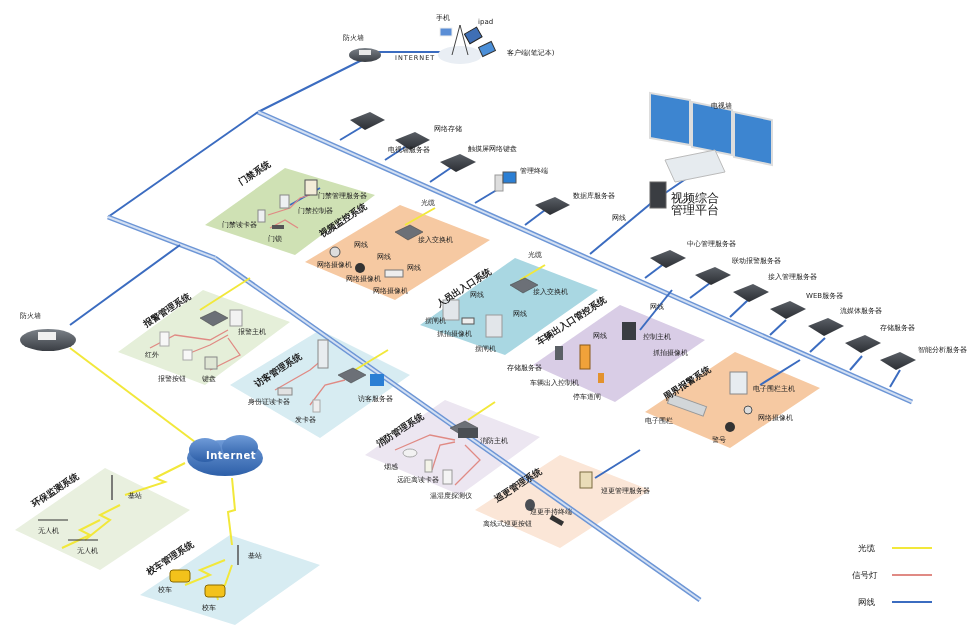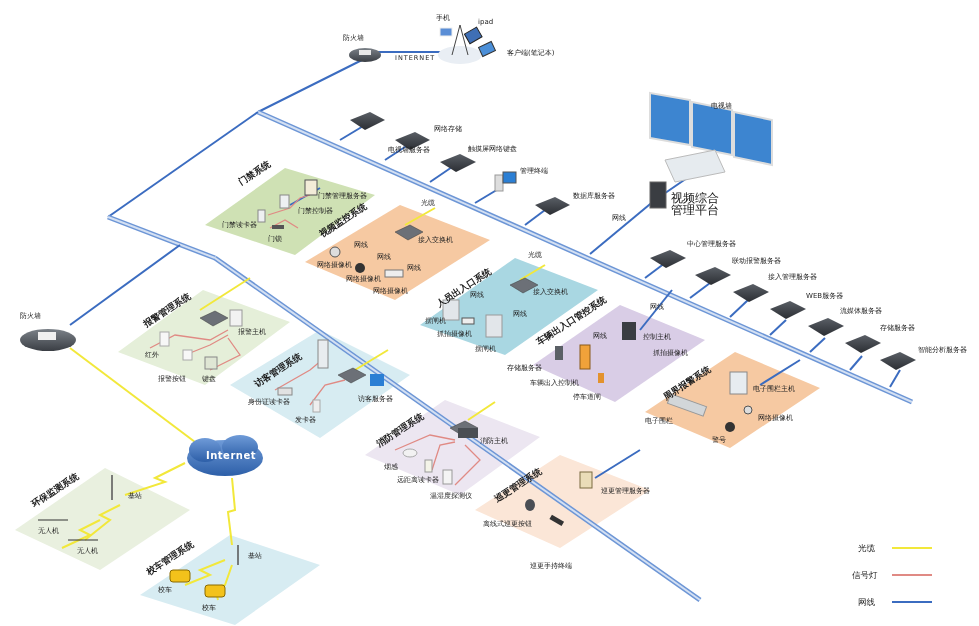--- a/index.html
+++ b/index.html
@@ -297,21 +297,21 @@
 
 <span class="lbl sys" style="left:380px;top:440px;transform:rotate(-33deg);">消防管理系统</span>
 <span class="lbl" style="left:480px;top:438px;">消防主机</span>
 <span class="lbl" style="left:384px;top:464px;">烟感</span>
 <span class="lbl" style="left:397px;top:477px;">远距离读卡器</span>
 <span class="lbl" style="left:430px;top:493px;">温湿度探测仪</span>
 
 <span class="lbl sys" style="left:498px;top:495px;transform:rotate(-33deg);">巡更管理系统</span>
 <span class="lbl" style="left:601px;top:488px;">巡更管理服务器</span>
 <span class="lbl" style="left:483px;top:521px;">离线式巡更按钮</span>
-<span class="lbl" style="left:530px;top:563px;">巡更手持终端</span>
+<span class="lbl" style="left:530px;top:509px;">巡更手持终端</span>
 
 <span class="lbl" style="left:20px;top:313px;">防火墙</span>
 <span class="lbl cloud" style="left:206px;top:451px;">Internet</span>
 
 <span class="lbl sys" style="left:35px;top:500px;transform:rotate(-33deg);">环保监测系统</span>
 <span class="lbl" style="left:128px;top:493px;">基站</span>
 <span class="lbl" style="left:38px;top:528px;">无人机</span>
 <span class="lbl" style="left:77px;top:548px;">无人机</span>
 
 <span class="lbl sys" style="left:150px;top:568px;transform:rotate(-33deg);">校车管理系统</span>

